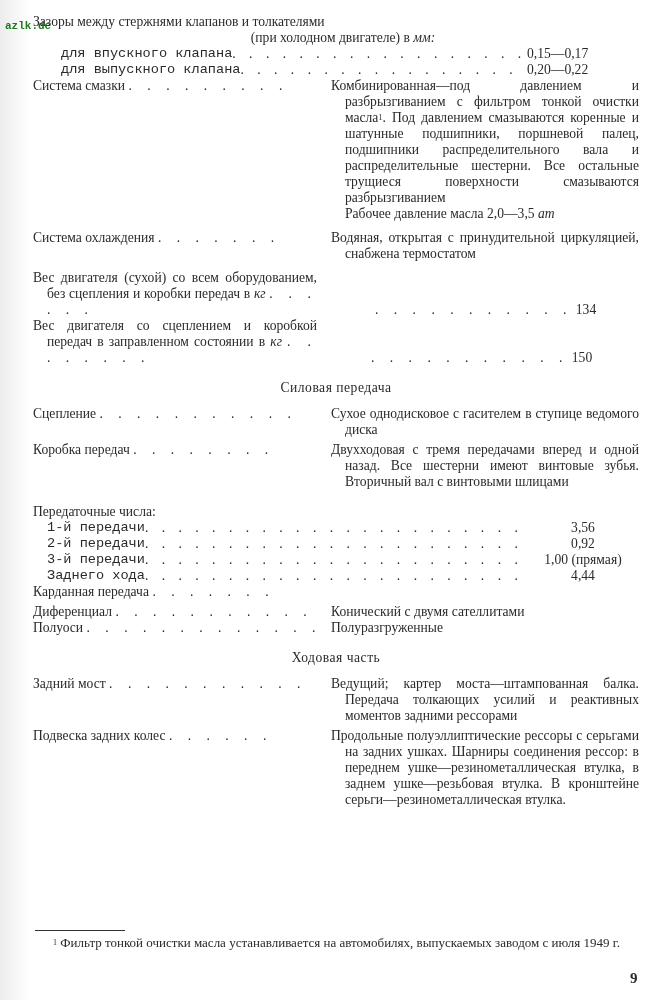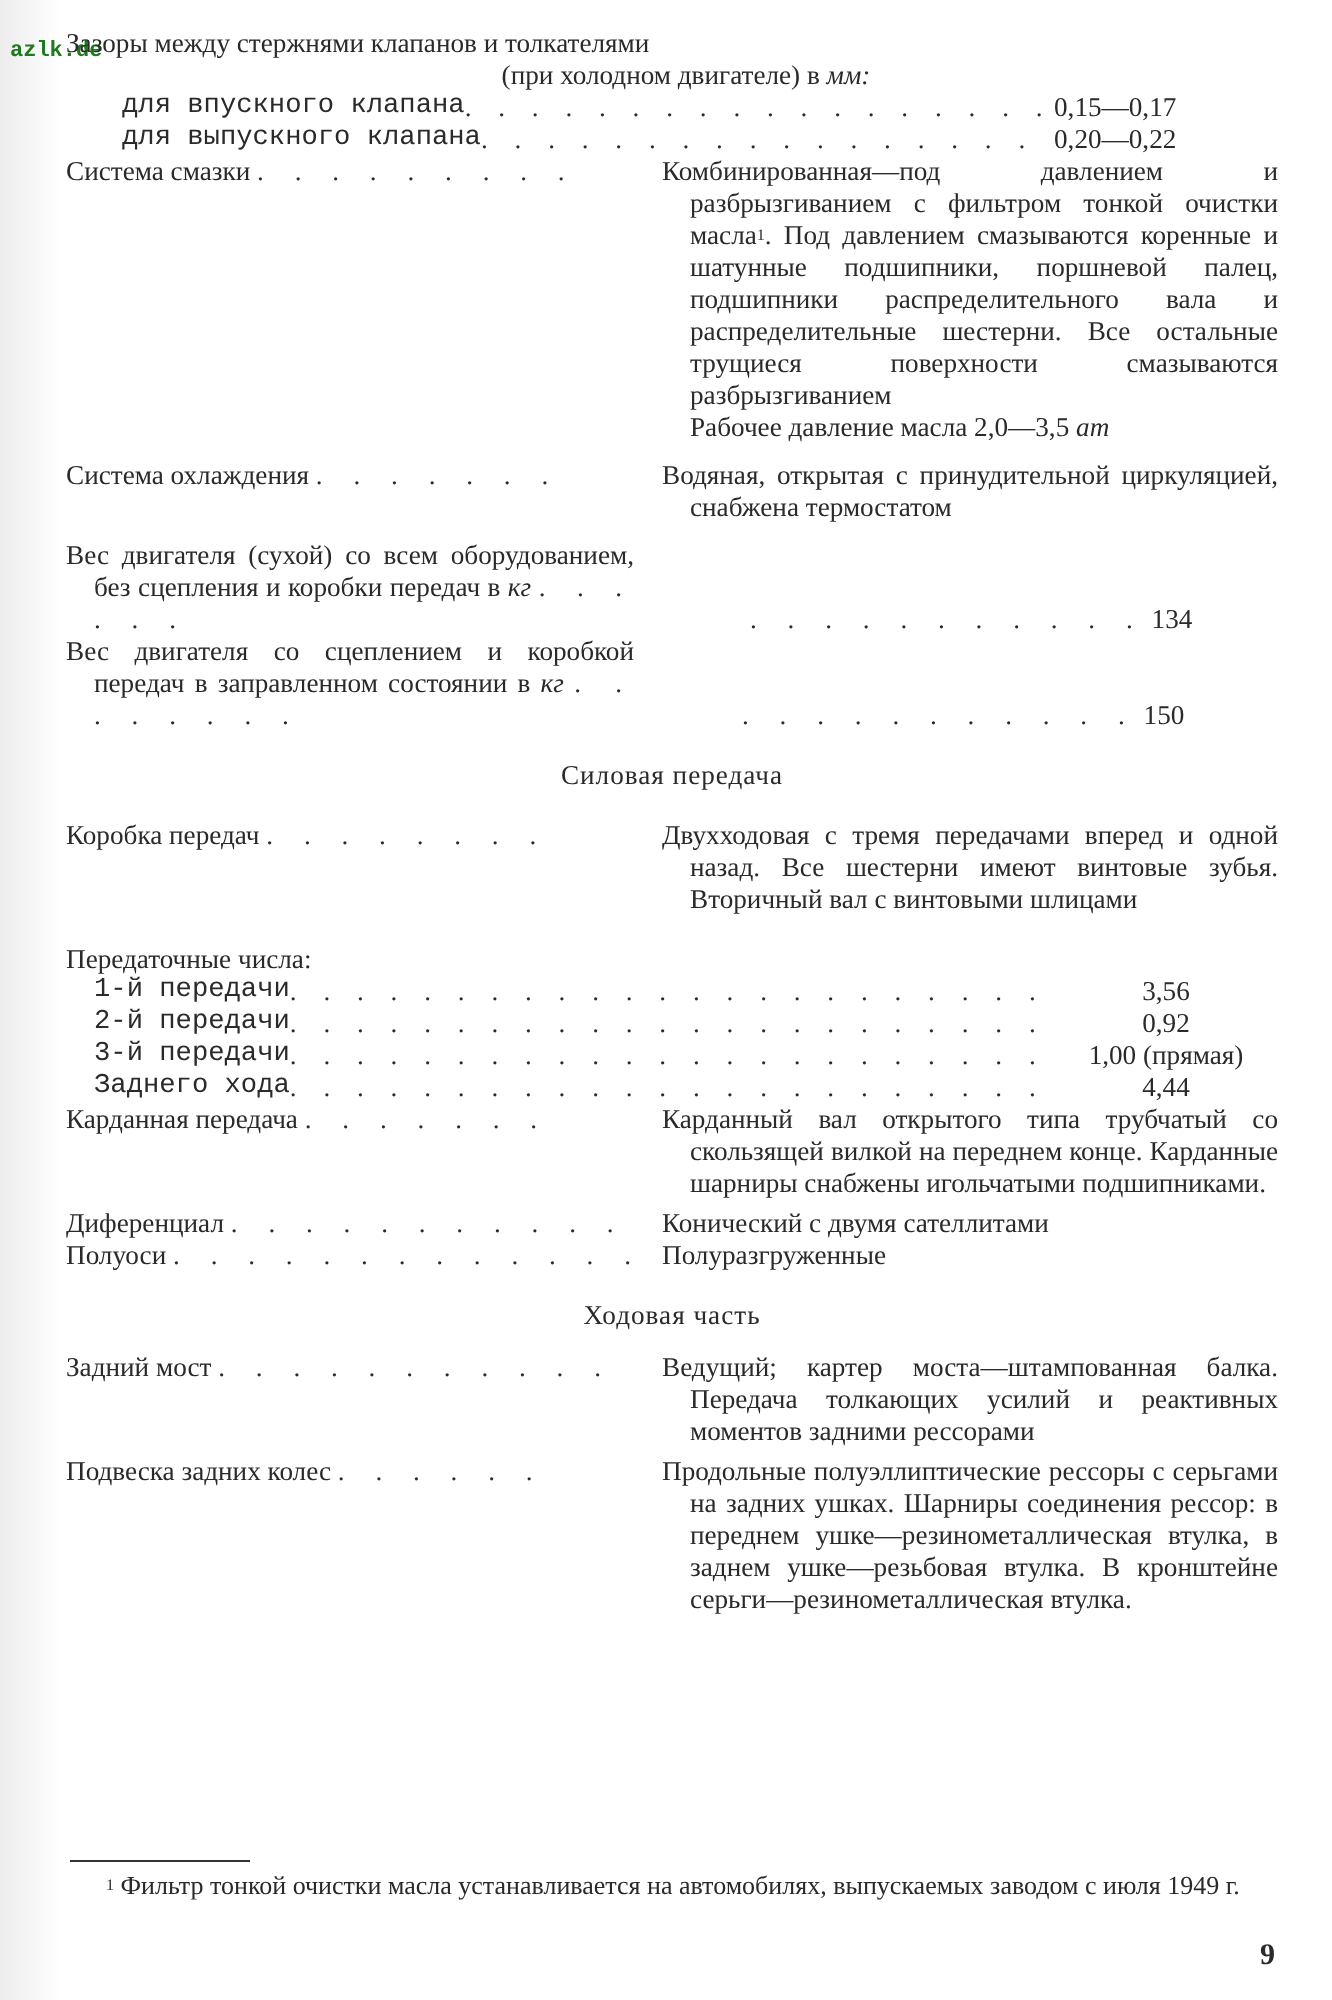--- a/index.html
+++ b/index.html
@@ -79,20 +79,24 @@
     <div class="lbl hang justify" style="width:270px;margin-right:28px;"><span>Вес двигателя (сухой) со всем оборудованием, без сцепления и коробки передач в</span> <i>кг</i> <span class="dots">. . . . . .</span></div>
     <div class="val" style="padding-top:32px;"><span class="dots" style="padding-left:30px">. . . . . . . . . . .</span> <span>134</span></div>
   </div>
   <div class="row">
     <div class="lbl hang justify" style="width:270px;margin-right:24px;"><span>Вес двигателя со сцеплением и коробкой передач в заправленном состоянии в</span> <i>кг</i> <span class="dots">. . . . . . . .</span></div>
     <div class="val" style="padding-top:32px;"><span class="dots" style="padding-left:30px">. . . . . . . . . . .</span> <span>150</span></div>
   </div>
 
   <div class="section-title">Силовая передача</div>
 
+  <div class="row">
+    <div class="lbl"><span>Сцепление</span> <span class="dots">. . . . . . . . . . .</span></div>
+    <div class="val hang justify">Сухое однодисковое с гасителем в ступице ведомого диска</div>
+  </div>
   <div class="gap" style="height:4px"></div>
   <div class="row">
     <div class="lbl"><span>Коробка передач</span> <span class="dots">. . . . . . . .</span></div>
     <div class="val hang justify">Двухходовая с тремя передачами вперед и одной назад. Все шестерни имеют винтовые зубья. Вторичный вал с винтовыми шлицами</div>
   </div>
   <div class="gap" style="height:14px"></div>
 
   <div>Передаточные числа:</div>
   <div class="lead-row ind1">
     <span class="name">1-й передачи</span>
@@ -110,21 +114,20 @@
     <span class="num">1,00 (прямая)</span>
   </div>
   <div class="lead-row ind1">
     <span class="name">Заднего хода</span>
     <span class="fill">. . . . . . . . . . . . . . . . . . . . . . . . . . . . . . . . . . . . . . .</span>
     <span class="num">4,44</span>
   </div>
 
   <div class="row">
     <div class="lbl"><span>Карданная передача</span> <span class="dots">. . . . . . .</span></div>
-    <div class="val hang justify">Карданный вал открытого типа трубчатый со скользящей вилкой на переднем конце. Карданные шарниры снабжены игольчатыми подшипниками.</div>
   </div>
   <div class="gap" style="height:4px"></div>
   <div class="row">
     <div class="lbl"><span>Диференциал</span> <span class="dots">. . . . . . . . . . .</span></div>
     <div class="val hang">Конический с двумя сателлитами</div>
   </div>
   <div class="row">
     <div class="lbl"><span>Полуоси</span> <span class="dots">. . . . . . . . . . . . .</span></div>
     <div class="val hang">Полуразгруженные</div>
   </div>

